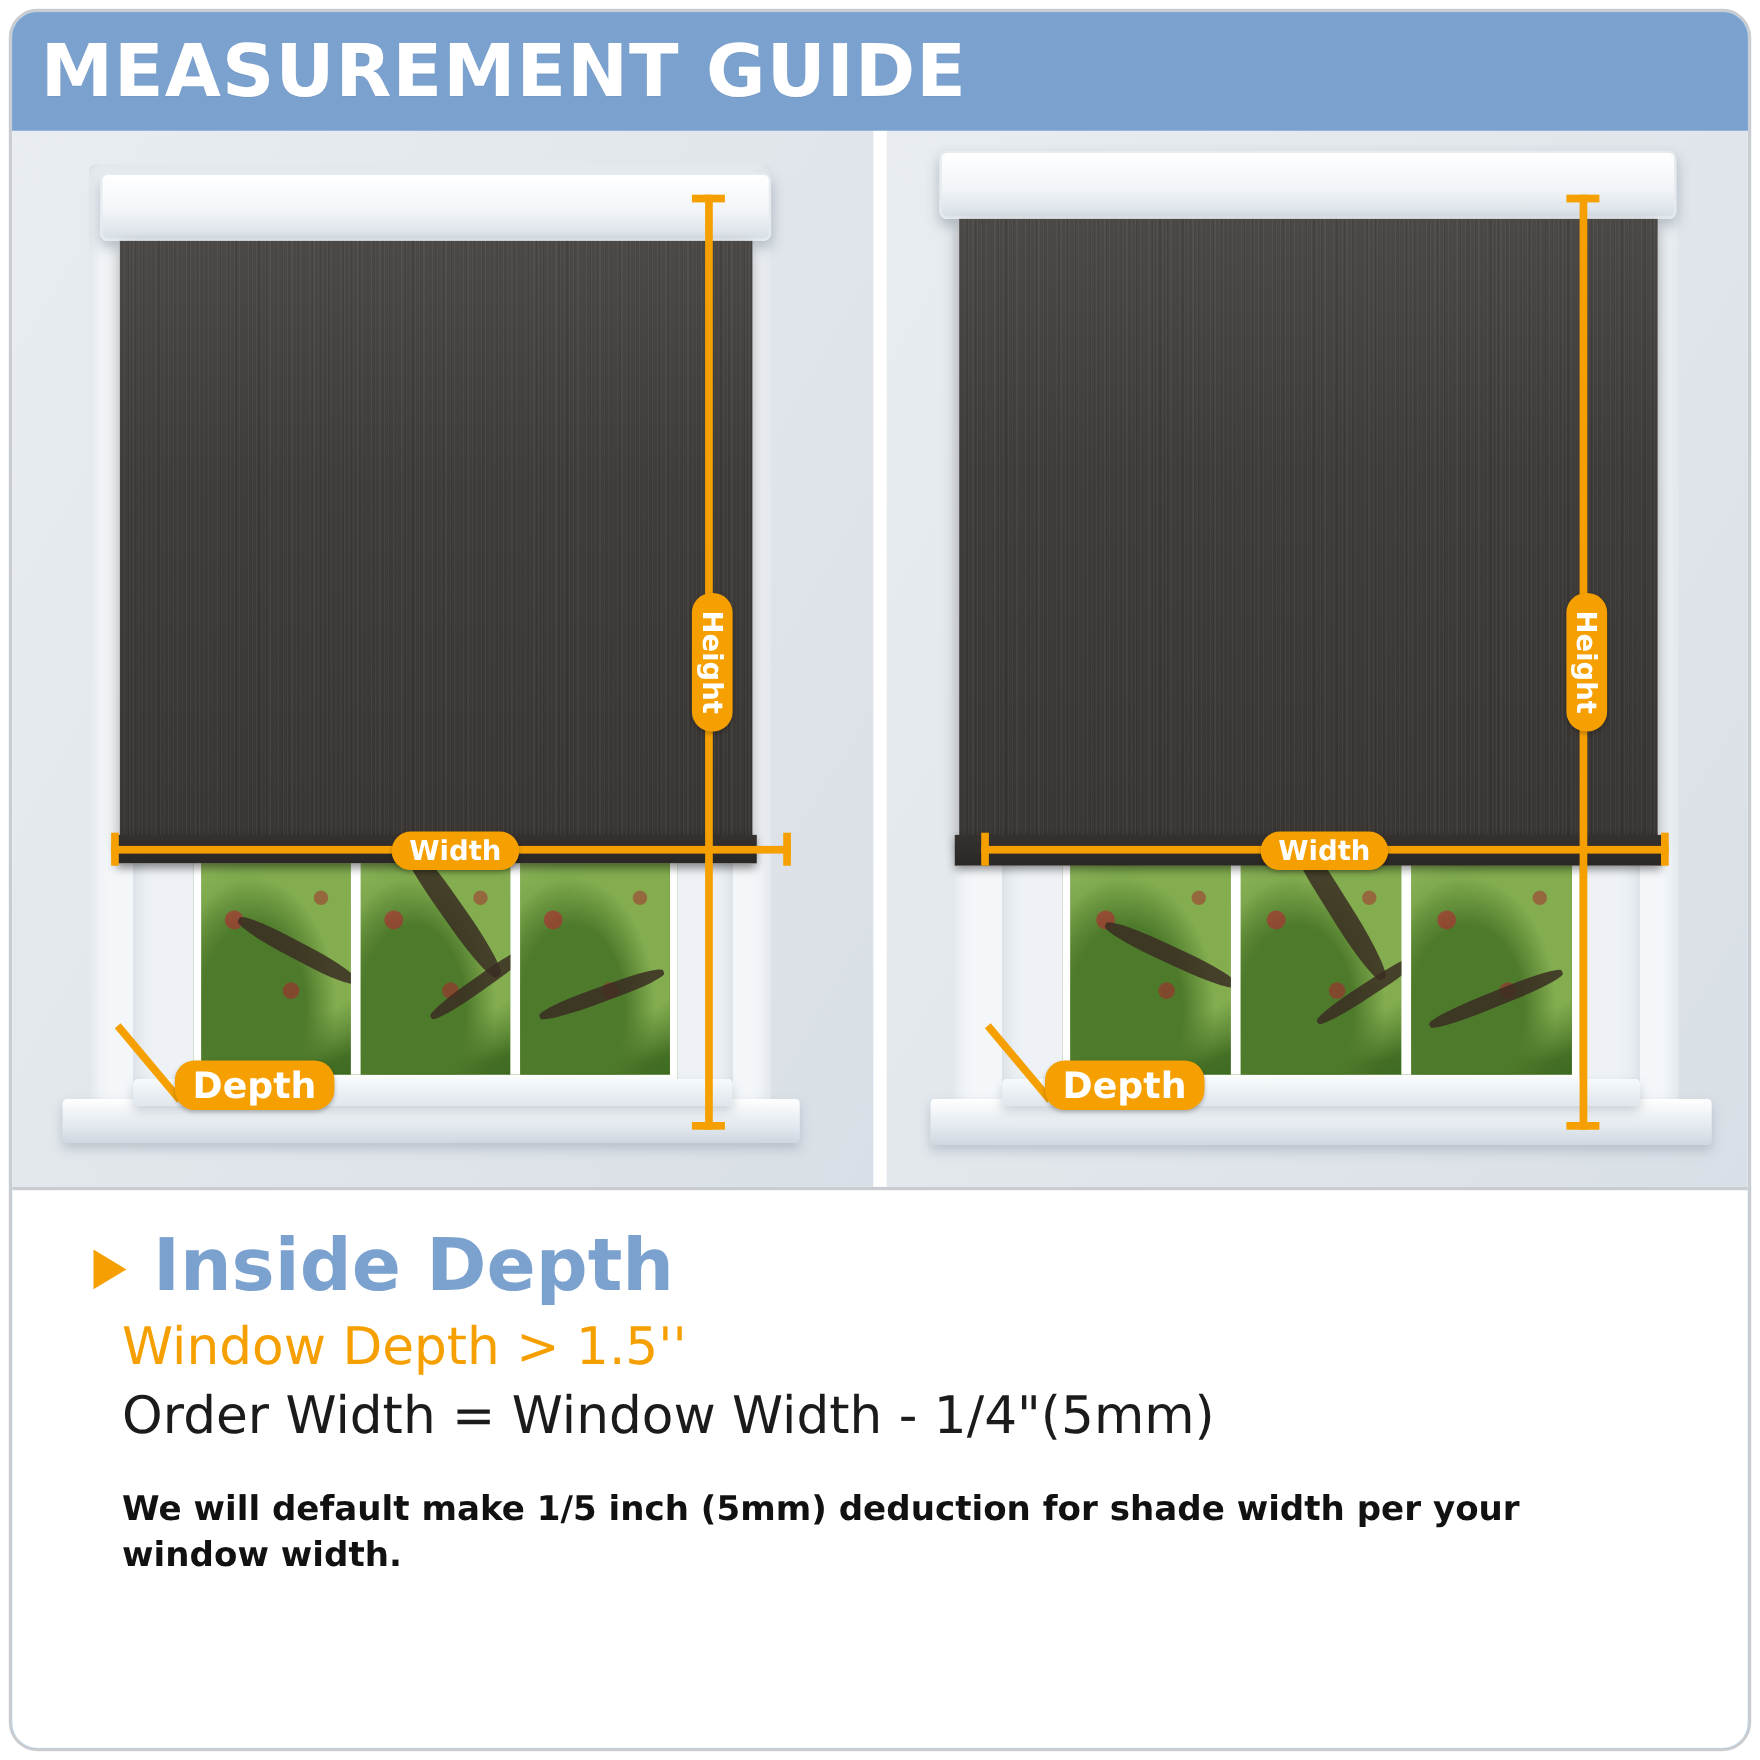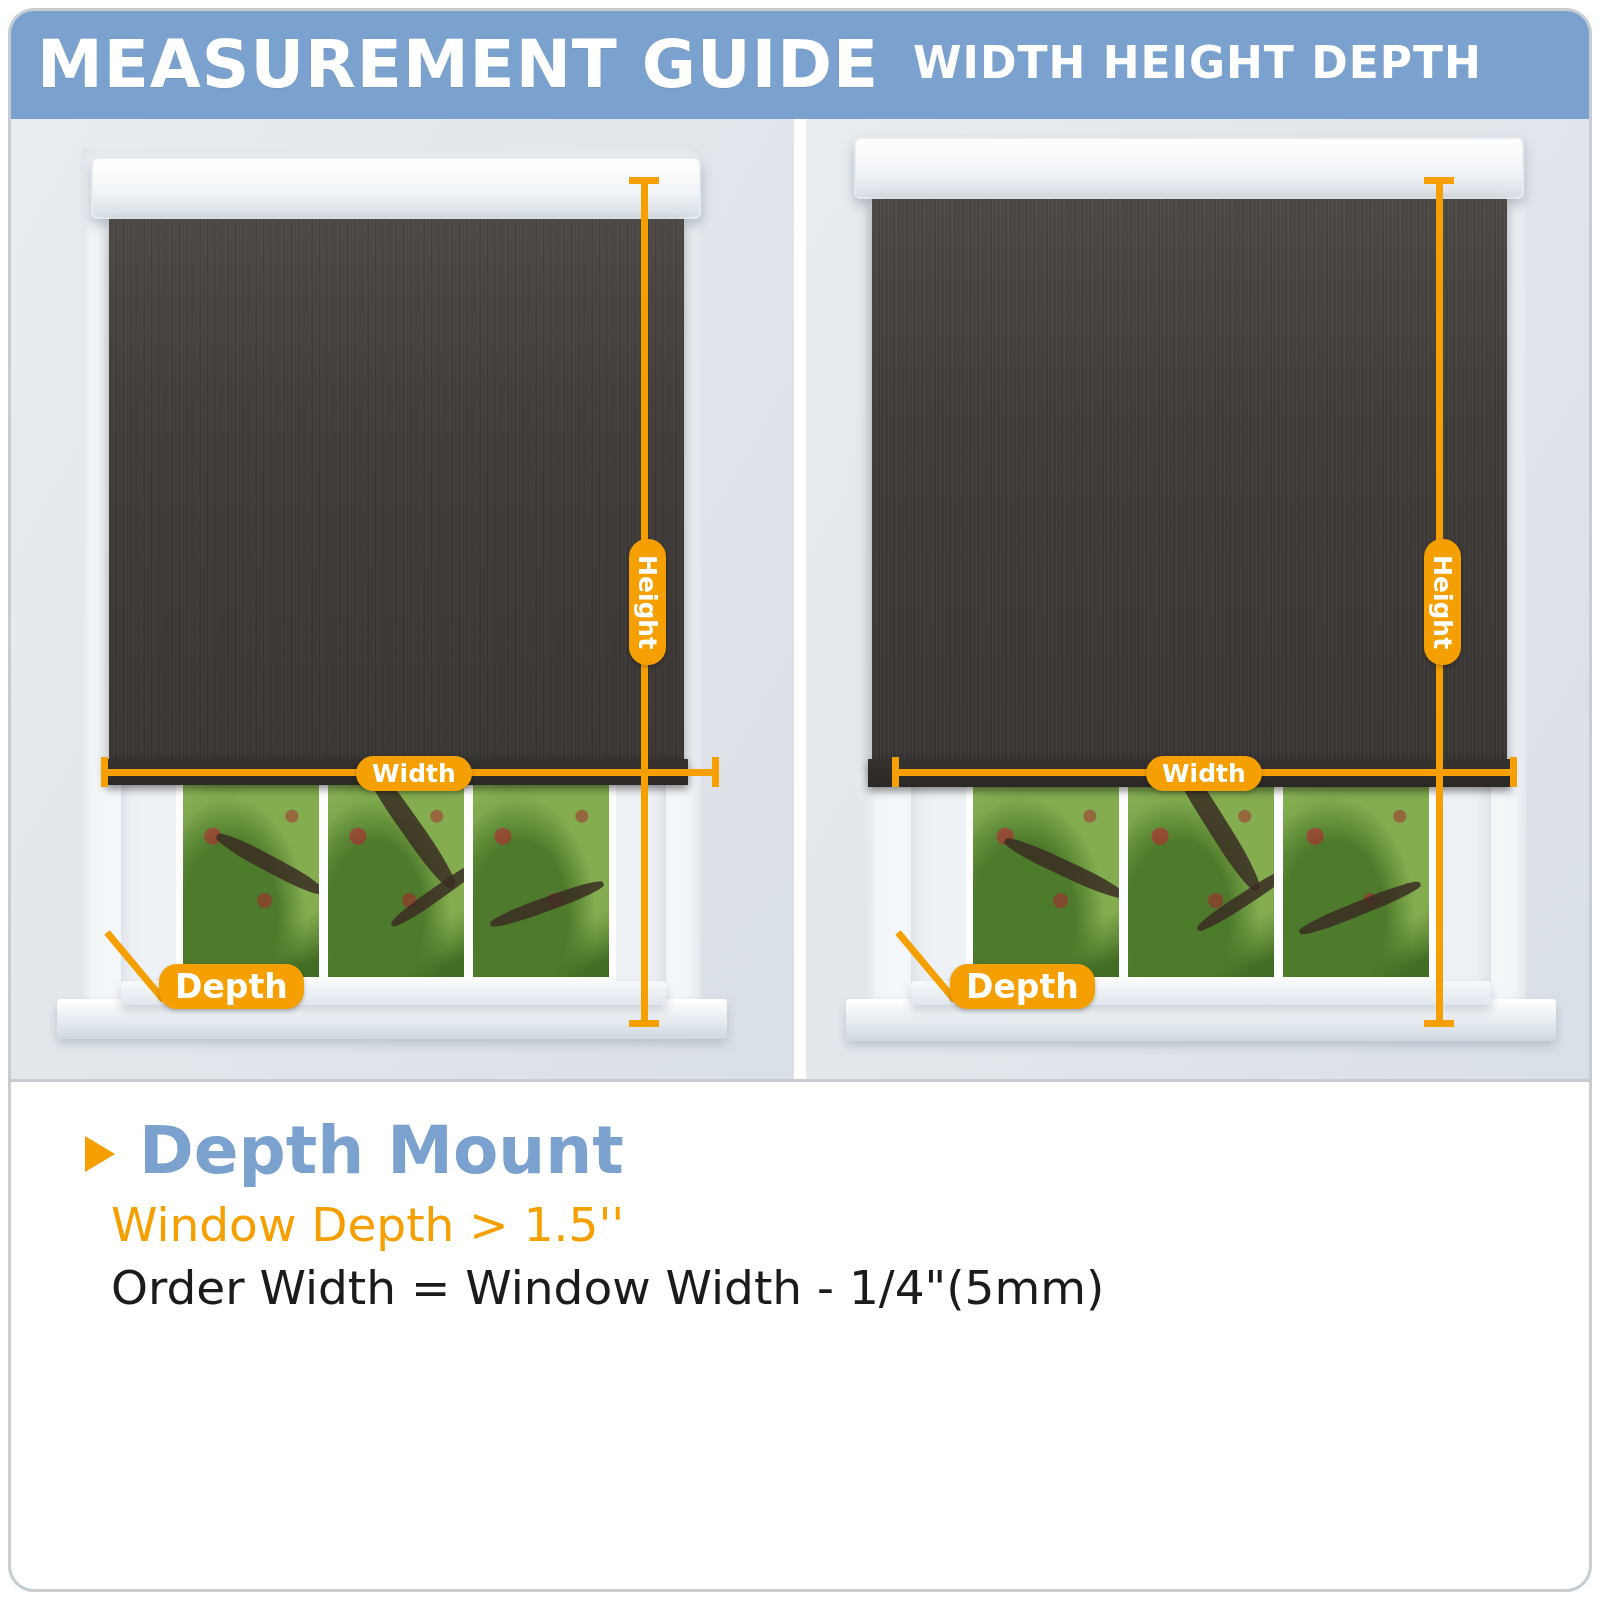--- a/index.html
+++ b/index.html
@@ -254,21 +254,20 @@
   }
 </style>
 </head>
 <body>
 
 <div id="page">
   <div class="card">
 
     <div class="header">
       <span class="header-title">MEASUREMENT GUIDE</span>
-      <span class="header-sub">WIDTH HEIGHT DEPTH</span>
     </div>
 
     <div class="band">
 
       <div class="panel left">
         <div class="wall"></div>
 
         <div class="recess" style="left:70px; top:30px; width:620px; height:880px; border-radius:6px;"></div>
         <div class="recess" style="left:110px; top:60px; width:545px; height:830px; background:#eef2f6;"></div>
 
@@ -343,20 +342,21 @@
         <div class="pill width" style="left:340px; top:637px;">Width</div>
 
         <div class="depth-line" style="left:92px; top:810px; width:88px; transform:rotate(50deg);"></div>
         <div class="pill depth" style="left:144px; top:845px;">Depth</div>
       </div>
     </div>
 
     <div class="bottom">
       <div class="mount-row">
         <div class="tri"></div>
-        <div class="mount-title">Depth Mount</div>
+        <div class="mount-title">Inside Depth</div>
       </div>
       <div class="depth-note">Window Depth &gt; 1.5''</div>
       <div class="formula">Order Width  = Window Width - 1/4"(5mm)</div>
+      <div class="fineprint">We will default make 1/5 inch (5mm) deduction for shade width per your window width.</div>
     </div>
 
   </div>
 </div>
 
 </body></html>

